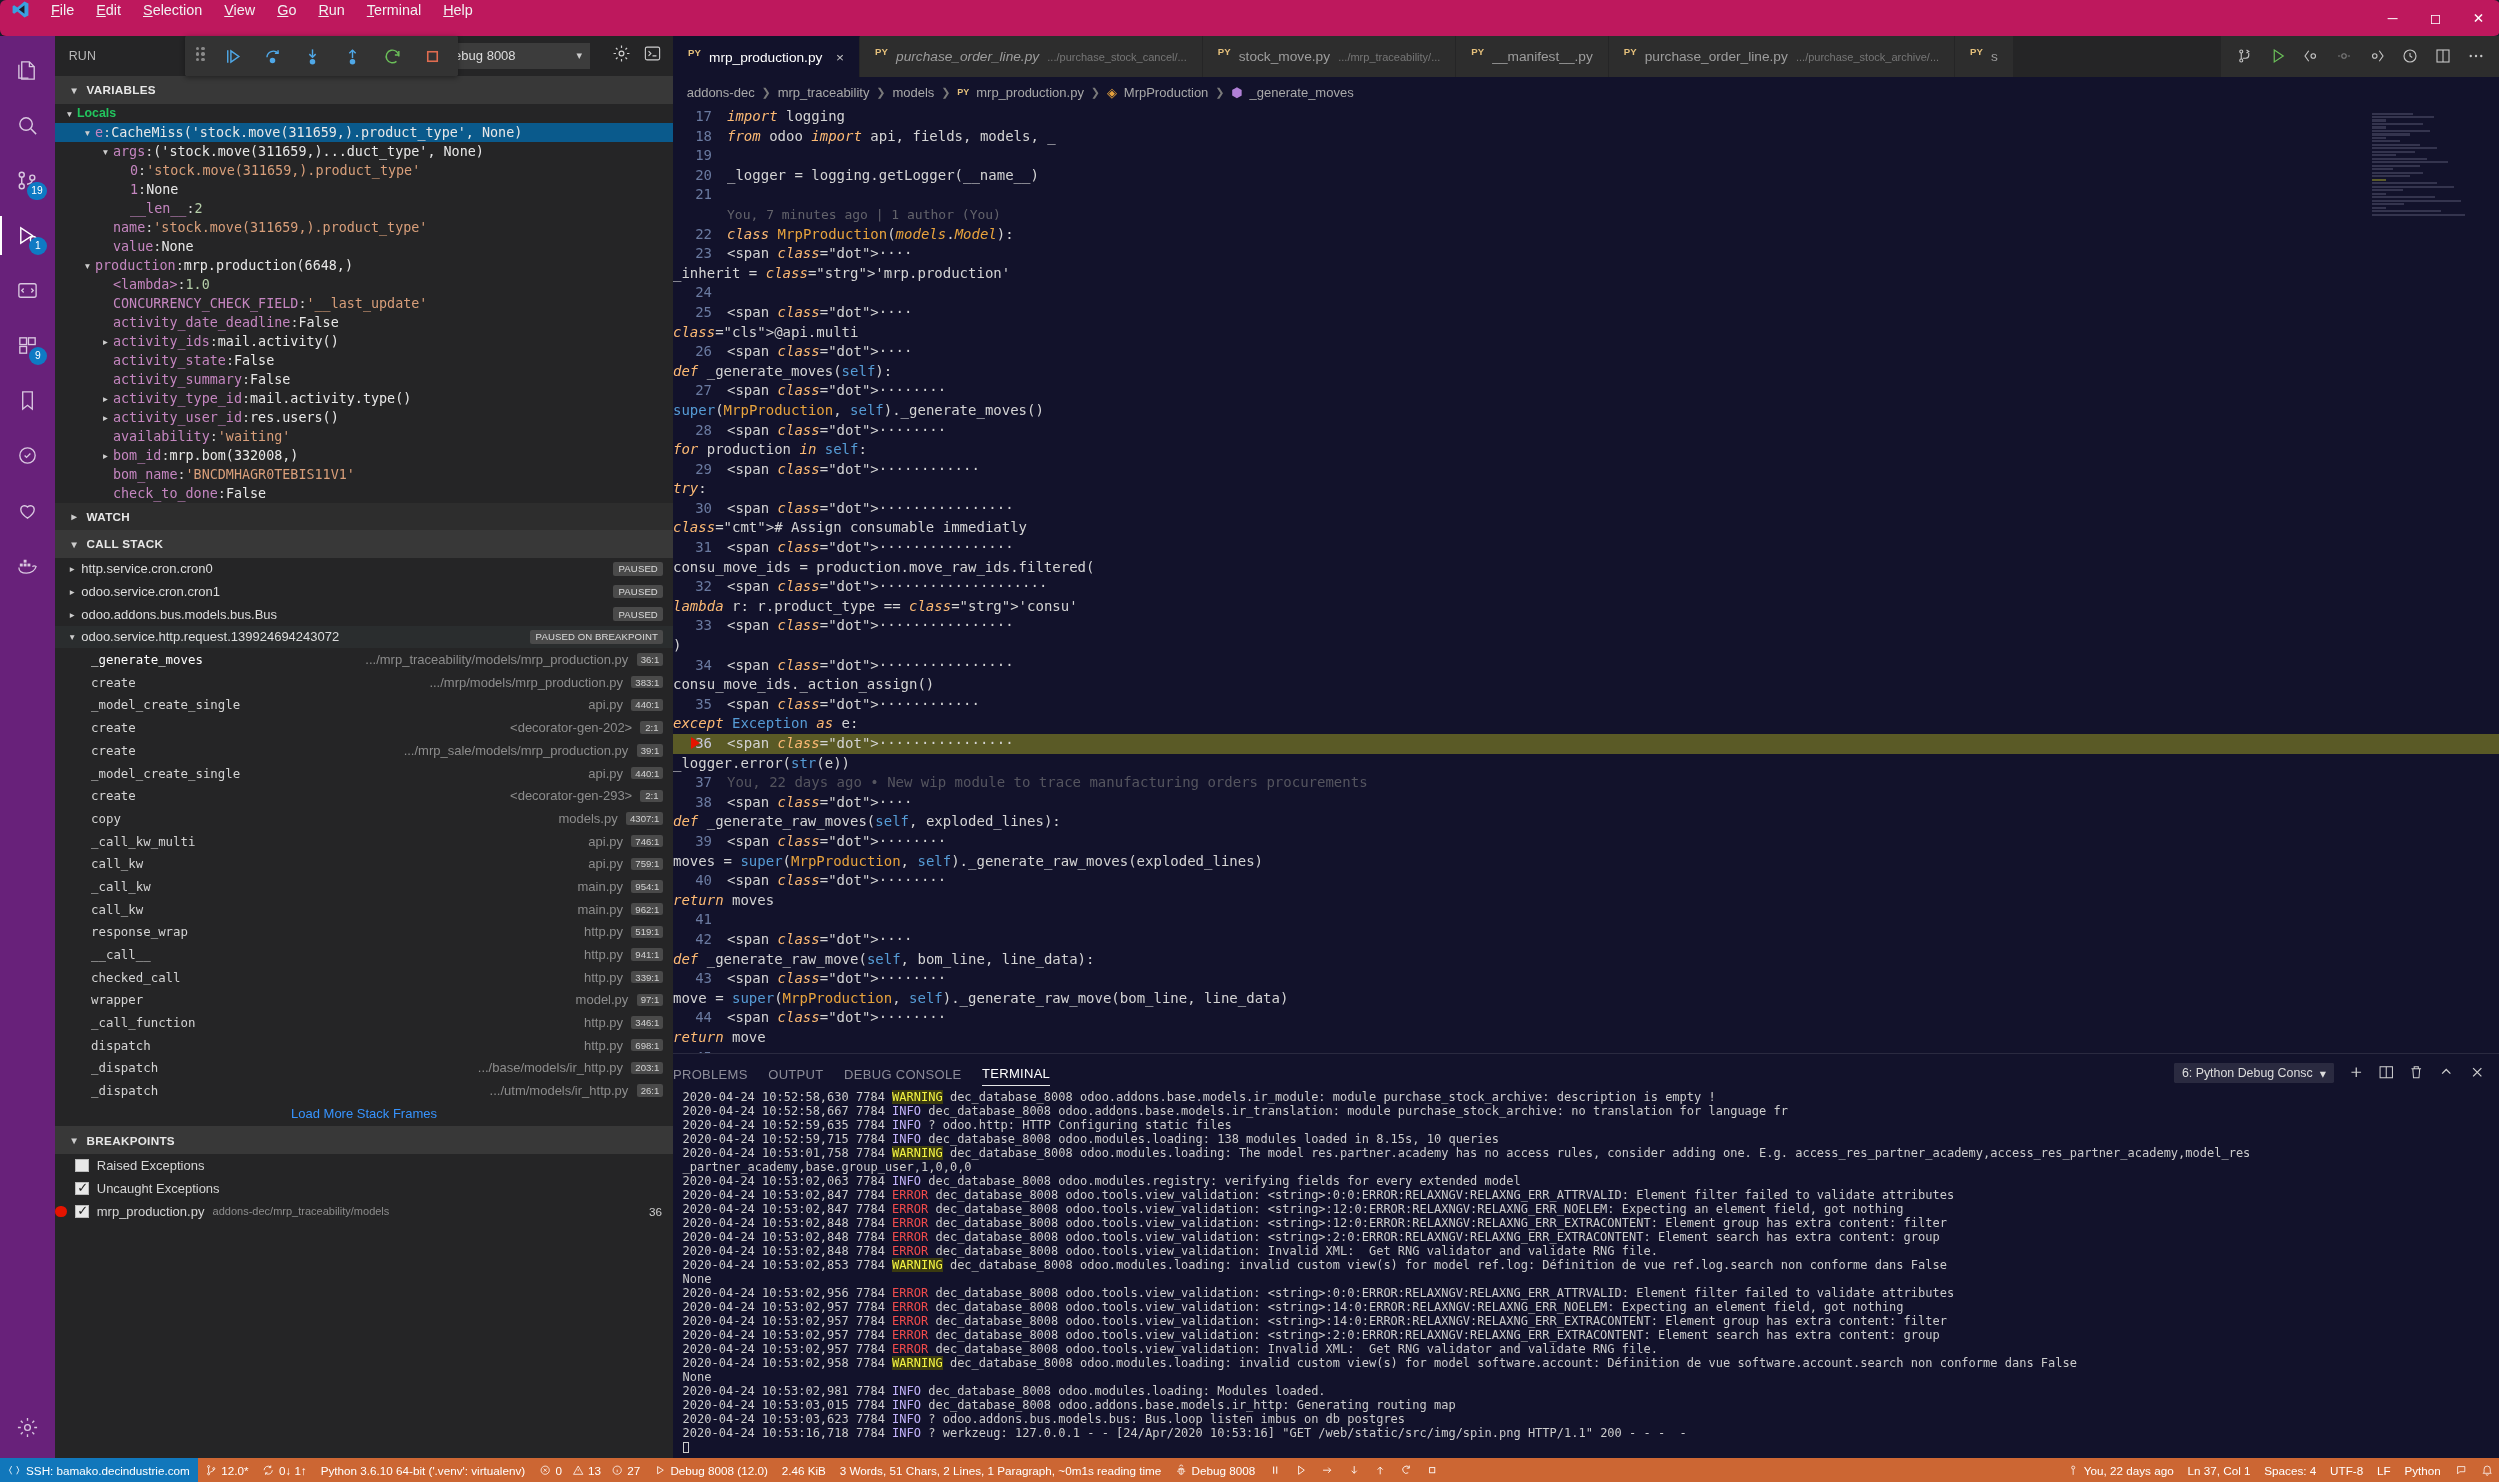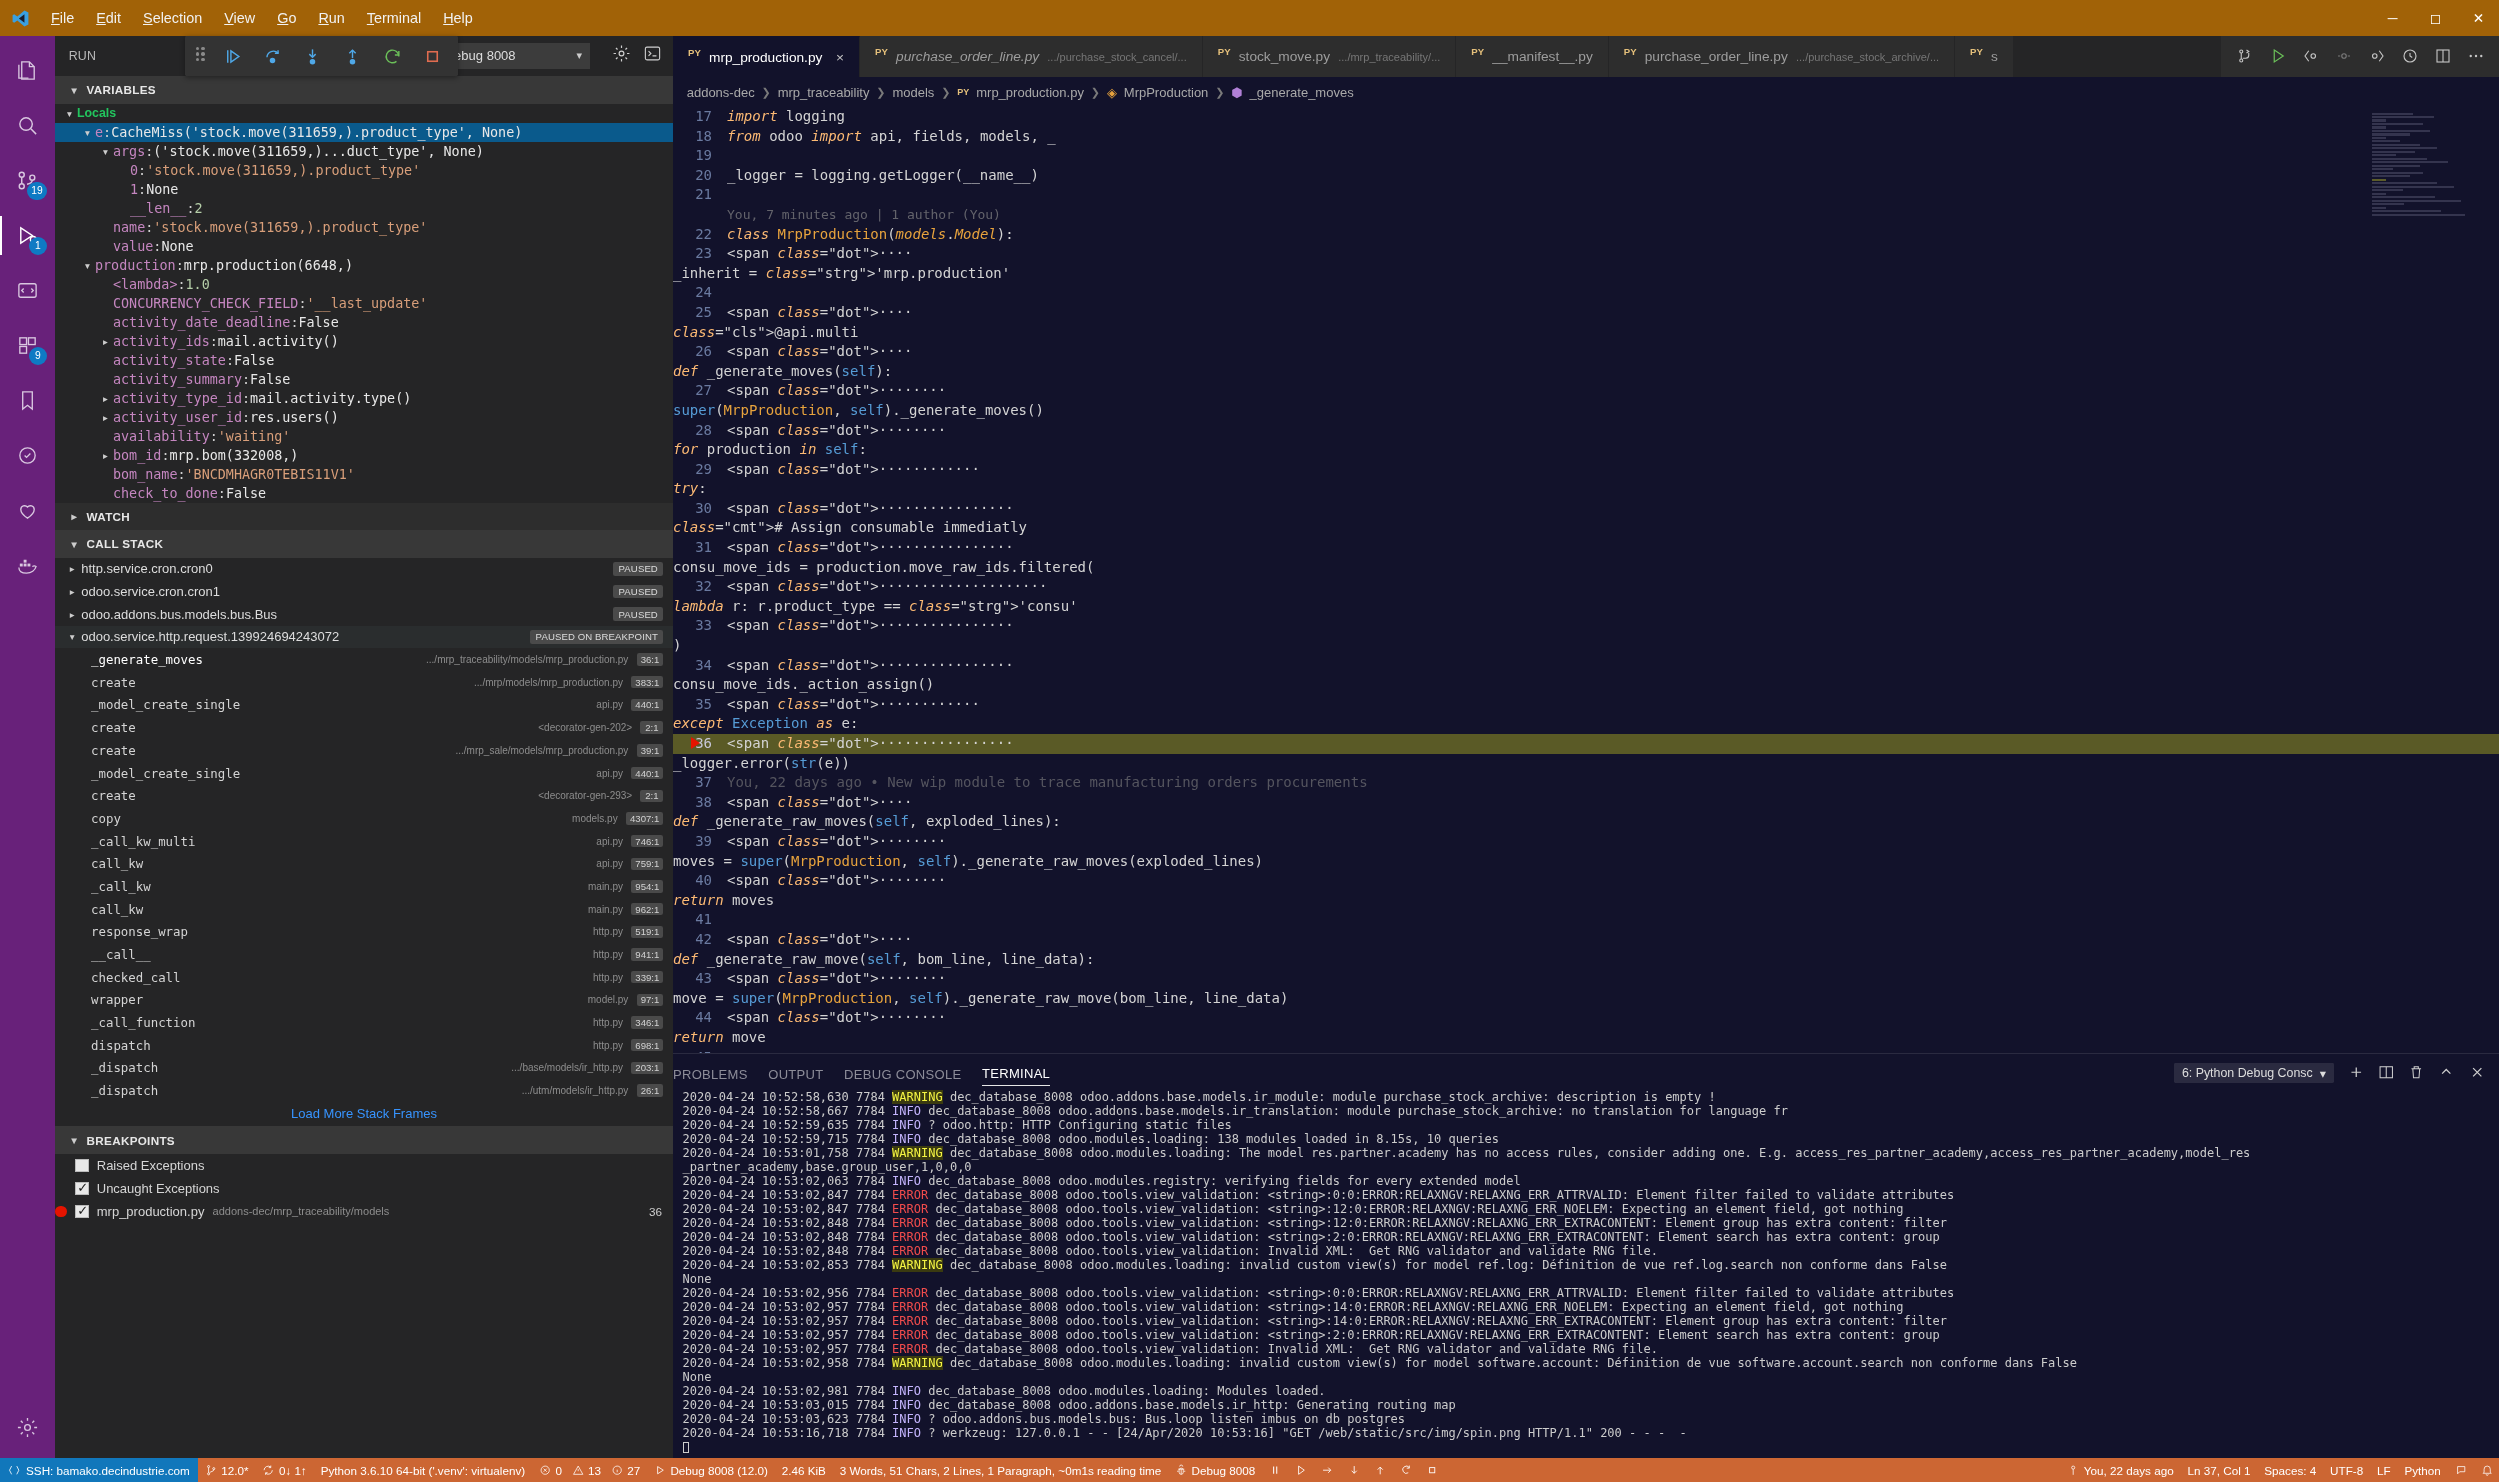--- a/index.html
+++ b/index.html
@@ -6,22 +6,22 @@
   html,body {
     width:2500px; height:1483px; overflow:hidden;
     background:#1b1b2a;
     font-family:"Liberation Sans", sans-serif;
     -webkit-font-smoothing:antialiased;
   }
   .app { position:relative; width:2500px; height:1483px; display:flex; flex-direction:column; }
 
   
   .titlebar {
-    height:36px; background:#a16207; display:flex; align-items:center;
-    color:#fff; flex:0 0 36px; position:relative;
+    height:36px; background:#be185d; display:flex; align-items:flex-start;
+    color:#fff; flex:0 0 36px; position:relative;border-radius:6px;
   }
   .vscode-logo { width:40px; display:flex; align-items:center; justify-content:center; }
   .vscode-logo svg { width:19px; height:19px; }
   .menu { display:flex; align-items:center; gap:0px; }
   .menu-item {
     padding:3.4px 11px; font-size:14.4px; color:#f2f2f2; white-space:nowrap; line-height:1;
   }
   .menu-item u { text-decoration:underline; }
   .title-center {
     position:absolute; left:0; right:0; text-align:center; font-size:14.4px; color:#f0f0f0;
@@ -113,21 +113,21 @@
     margin-left:auto; margin-right:9.6px; background:#4a4a4a; color:#dcdcdc; font-size:9.6px;
     padding:1.4px 5.5px; border-radius:2.1px; letter-spacing:0.1px;
   }
   .cs-thread.selected { background:#2a2d2e; }
   .cs-frame {
     height:22.7px; display:flex; align-items:center; padding-left:36px; white-space:nowrap;
     color:#d4d4d4; font-size:13px; gap:8.2px;
   }
   .cs-frame.current { color:#ffffff; }
   .cs-frame .fname { font-family:"DejaVu Sans Mono", monospace; font-size:12.4px; }
-  .cs-frame .fpath { margin-left:auto; color:#8d8d8d; font-size:10px; }
+  .cs-frame .fpath { margin-left:auto; color:#8d8d8d; font-size:13px; }
   .cs-frame .fline { background:#4a4a4a; color:#d2d2d2; font-size:9.6px; padding:0.7px 4.1px; border-radius:2.1px; margin-right:9.6px; min-width:23px; text-align:center;}
   .loadmore { height:23px; display:flex; align-items:center; justify-content:center; color:#3794ff; font-size:13px; }
 
   
   .bp-row { height:23px; display:flex; align-items:center; gap:8.2px; font-size:13px; color:#d6d6d6; white-space:nowrap;}
   .chk { width:13.7px; height:13.7px; border:0.7px solid #bbb; background:#e8e8e8; display:inline-block; position:relative; flex:0 0 13.7px;}
   .chk.on::after { content:"✓"; position:absolute; left:1.4px; top:-2.7px; font-size:13px; color:#1a1a1a; }
   .bp-dot { width:11.7px; height:11.7px; border-radius:50%; background:#e51400; flex:0 0 11.7px; }
   .bp-path { color:#8d8d8d; font-size:11px; }
   .bp-line { margin-left:auto; margin-right:11px; color:#cfcfcf; font-size:11.7px; }

